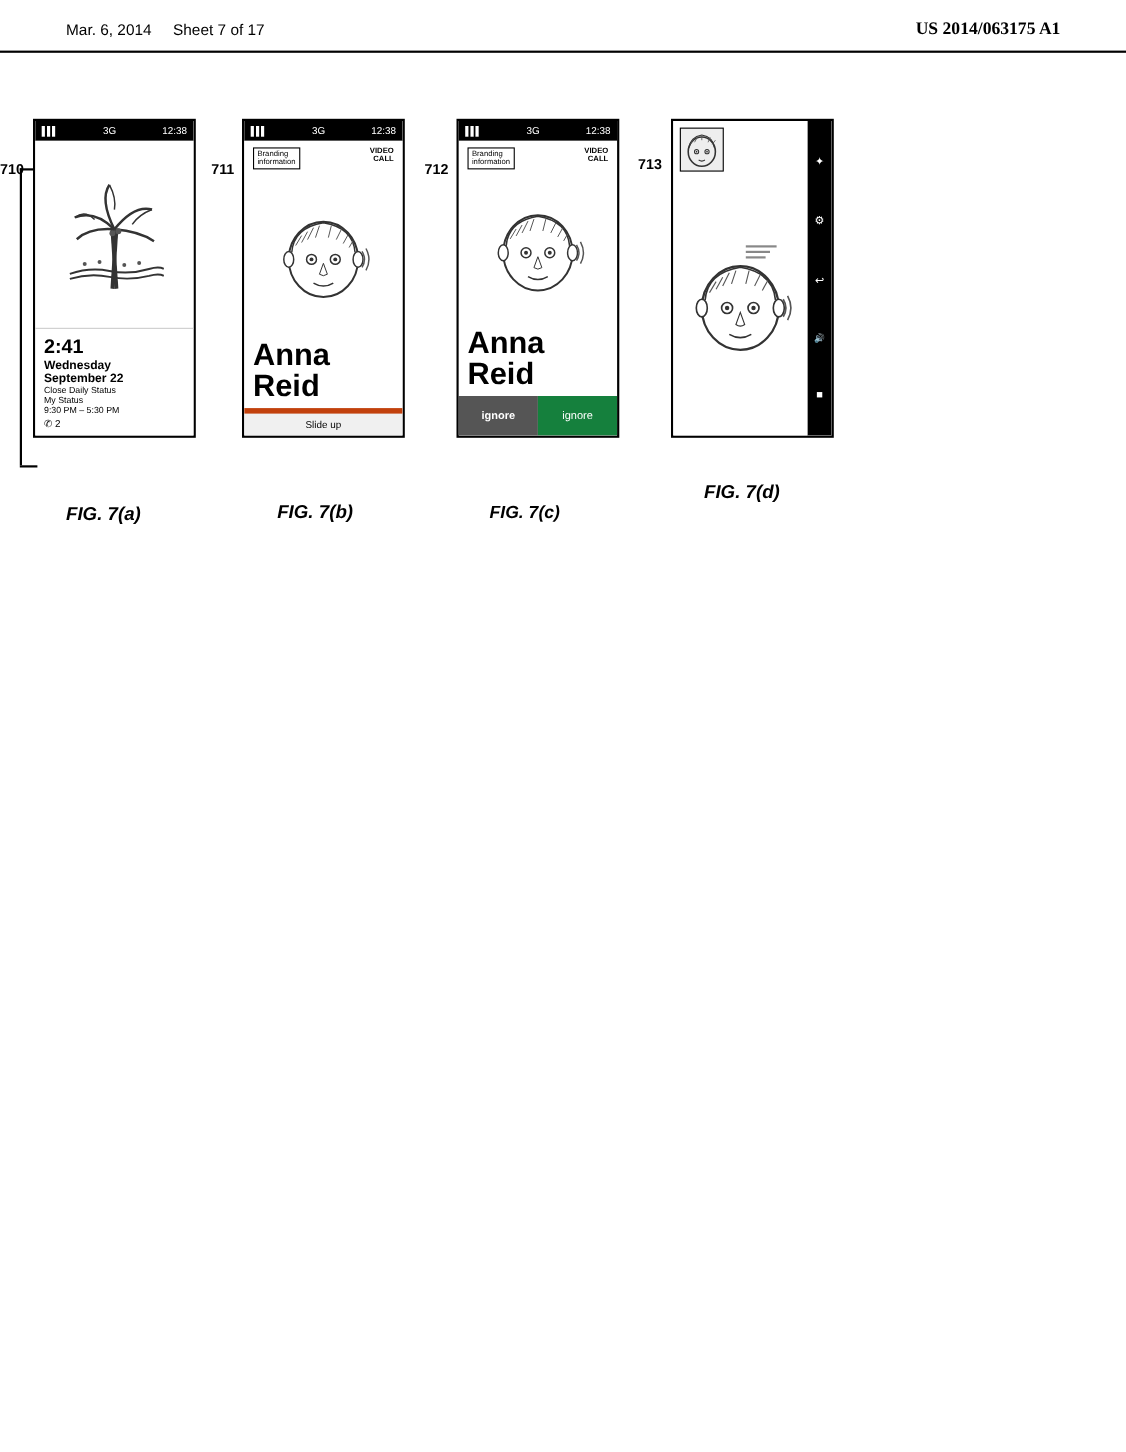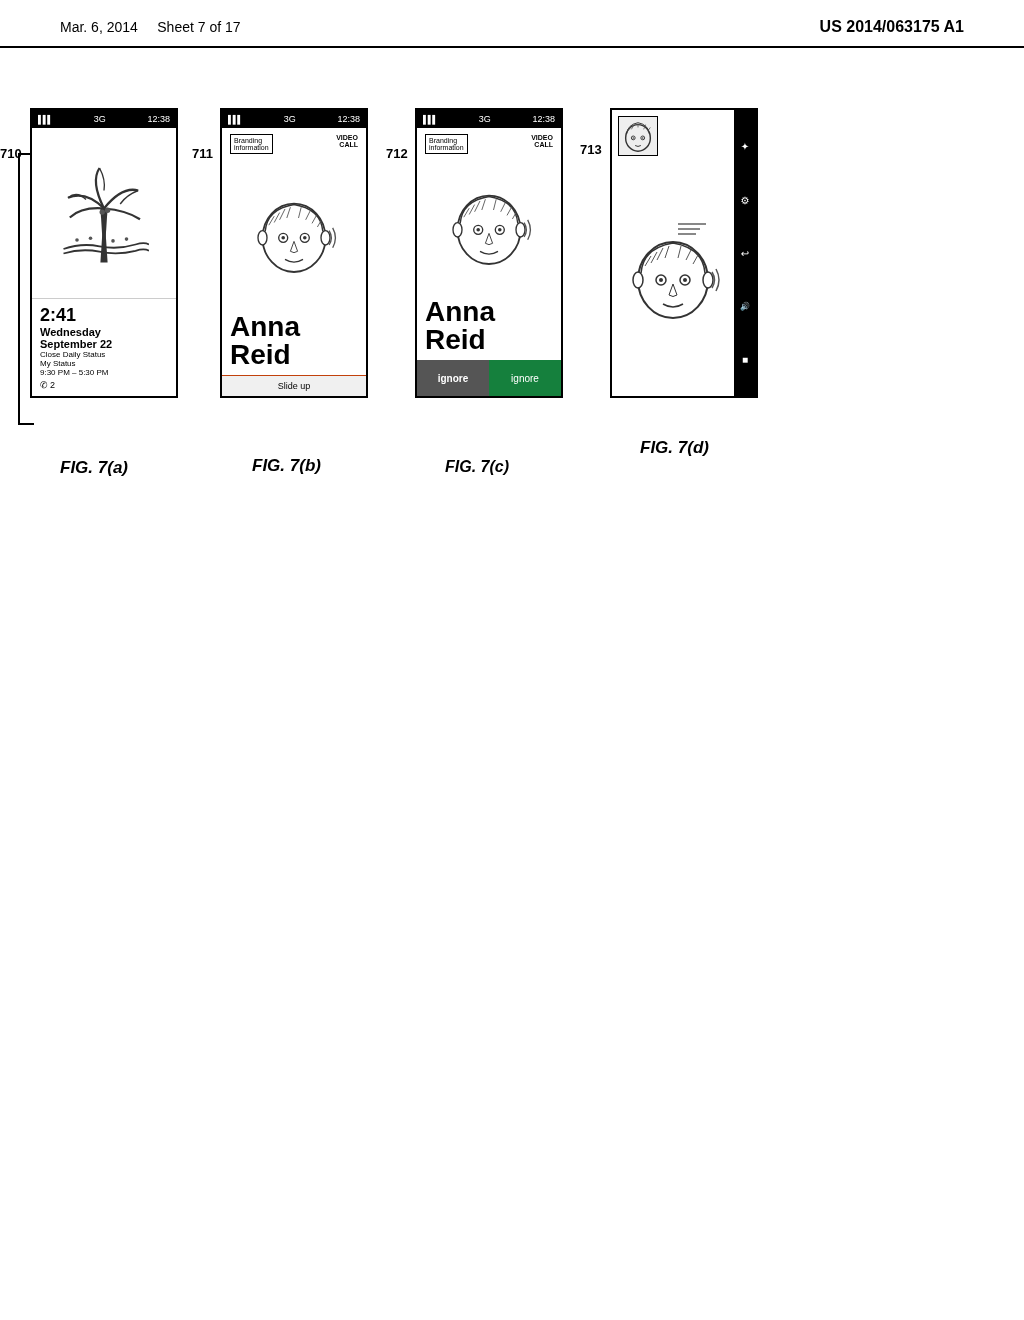--- a/index.html
+++ b/index.html
@@ -24,20 +24,21 @@
       font-size: 18px;
       font-weight: bold;
     }
     .header-center {
       font-size: 14px;
       text-align: right;
     }
     .header-right {
       font-size: 16px;
       font-weight: bold;
+      font-family: Liberation Serif, serif;
     }
 
     
     .phone-screen {
       border: 2px solid #000;
       background: #fff;
       position: relative;
       overflow: hidden;
     }
 
@@ -126,21 +127,21 @@
       font-weight: bold;
       line-height: 1;
     }
     .caller-name-last {
       font-size: 28px;
       font-weight: bold;
       line-height: 1;
     }
     .slide-up-bar {
       background: #f0f0f0;
-      border-top: 1px solid #c2410c;
+      border-top: 5px solid #c2410c;
       text-align: center;
       padding: 5px;
       font-size: 9px;
     }
 
     
     .phone-7c {
       width: 148px;
       height: 290px;
       display: flex;

